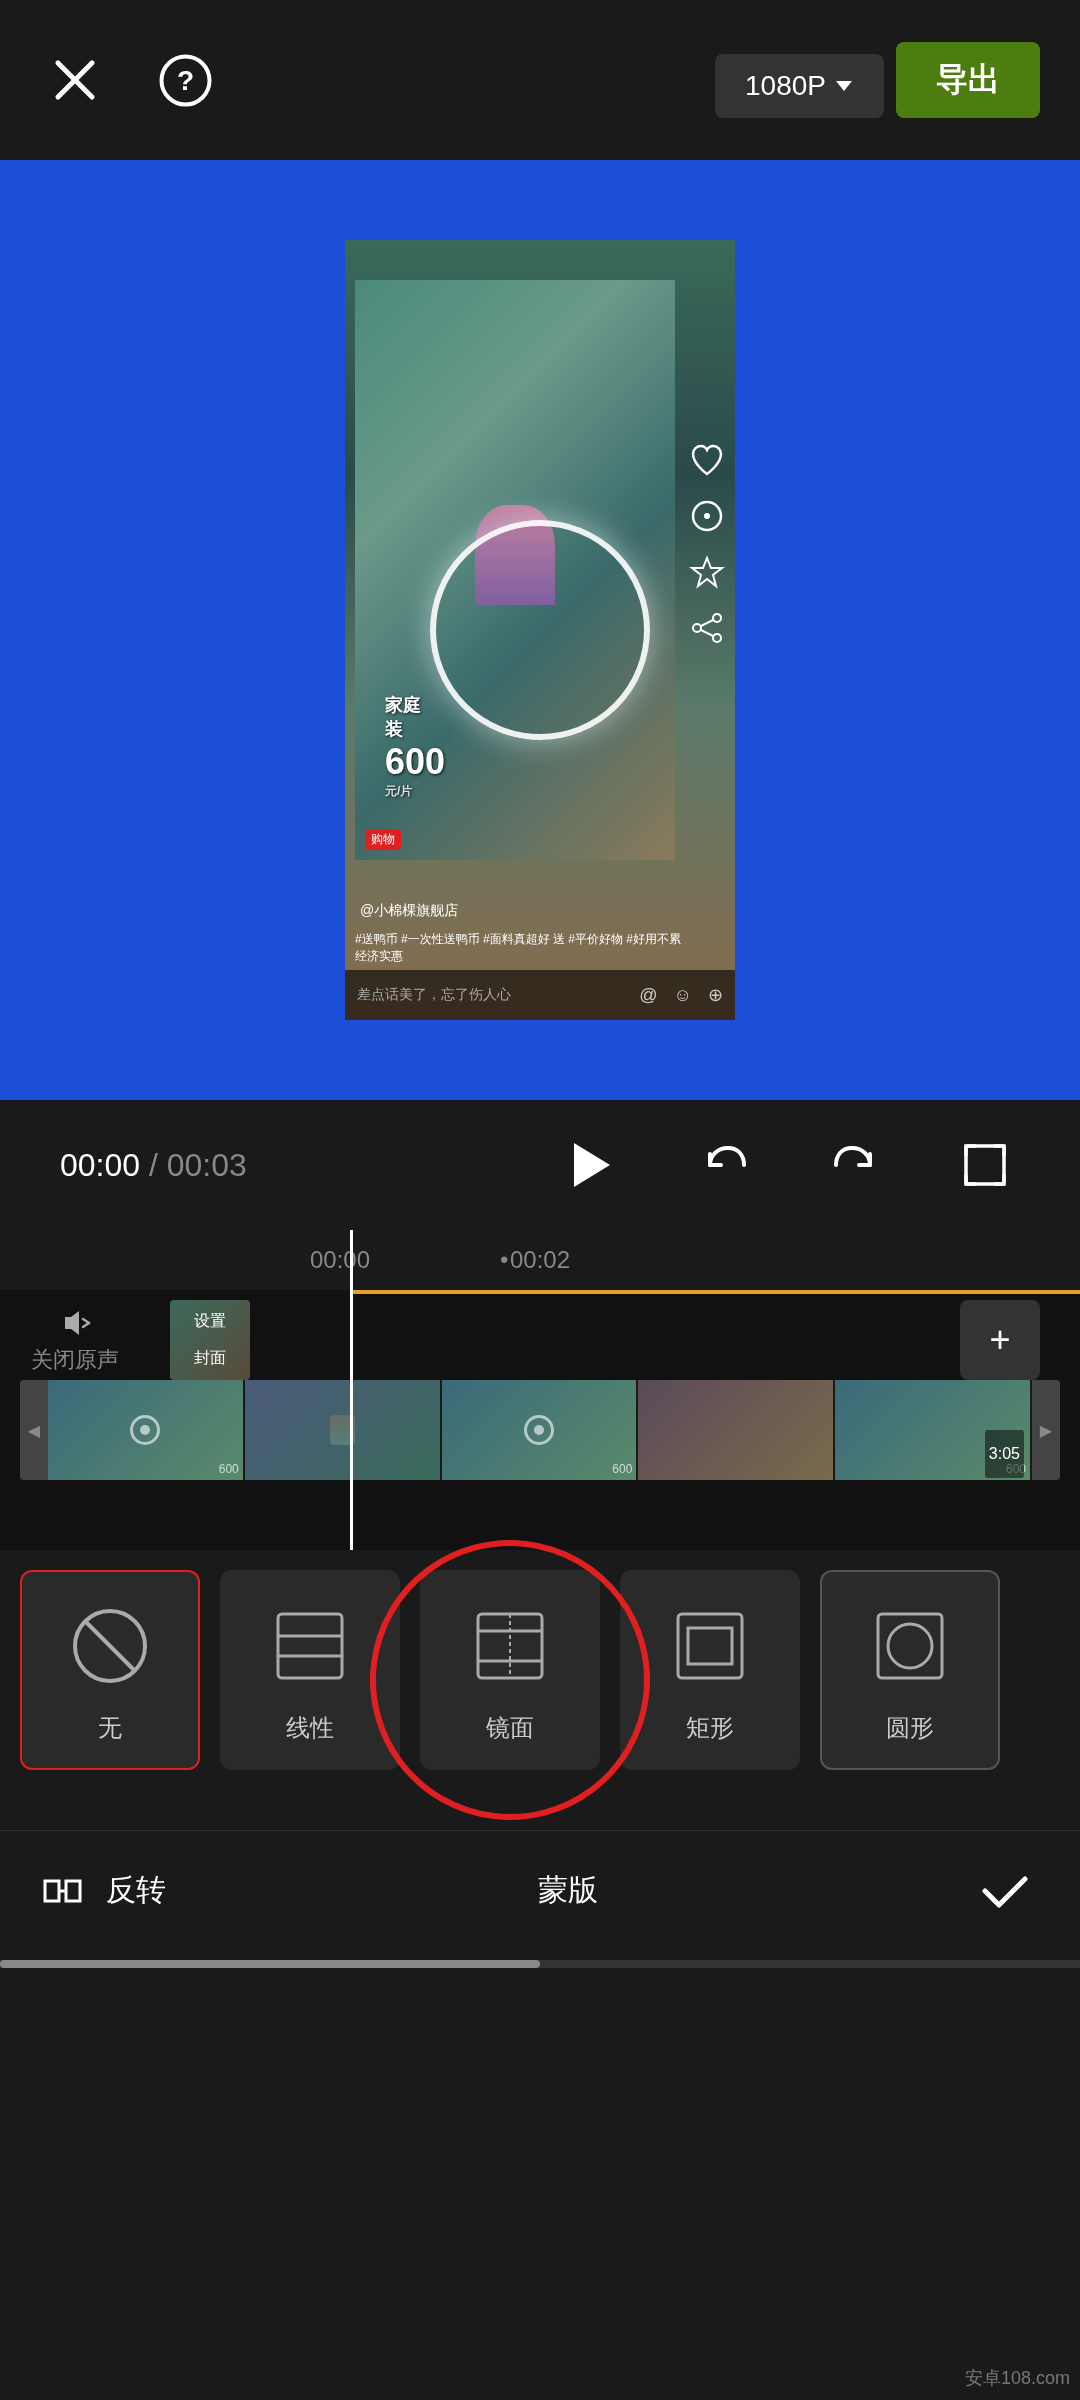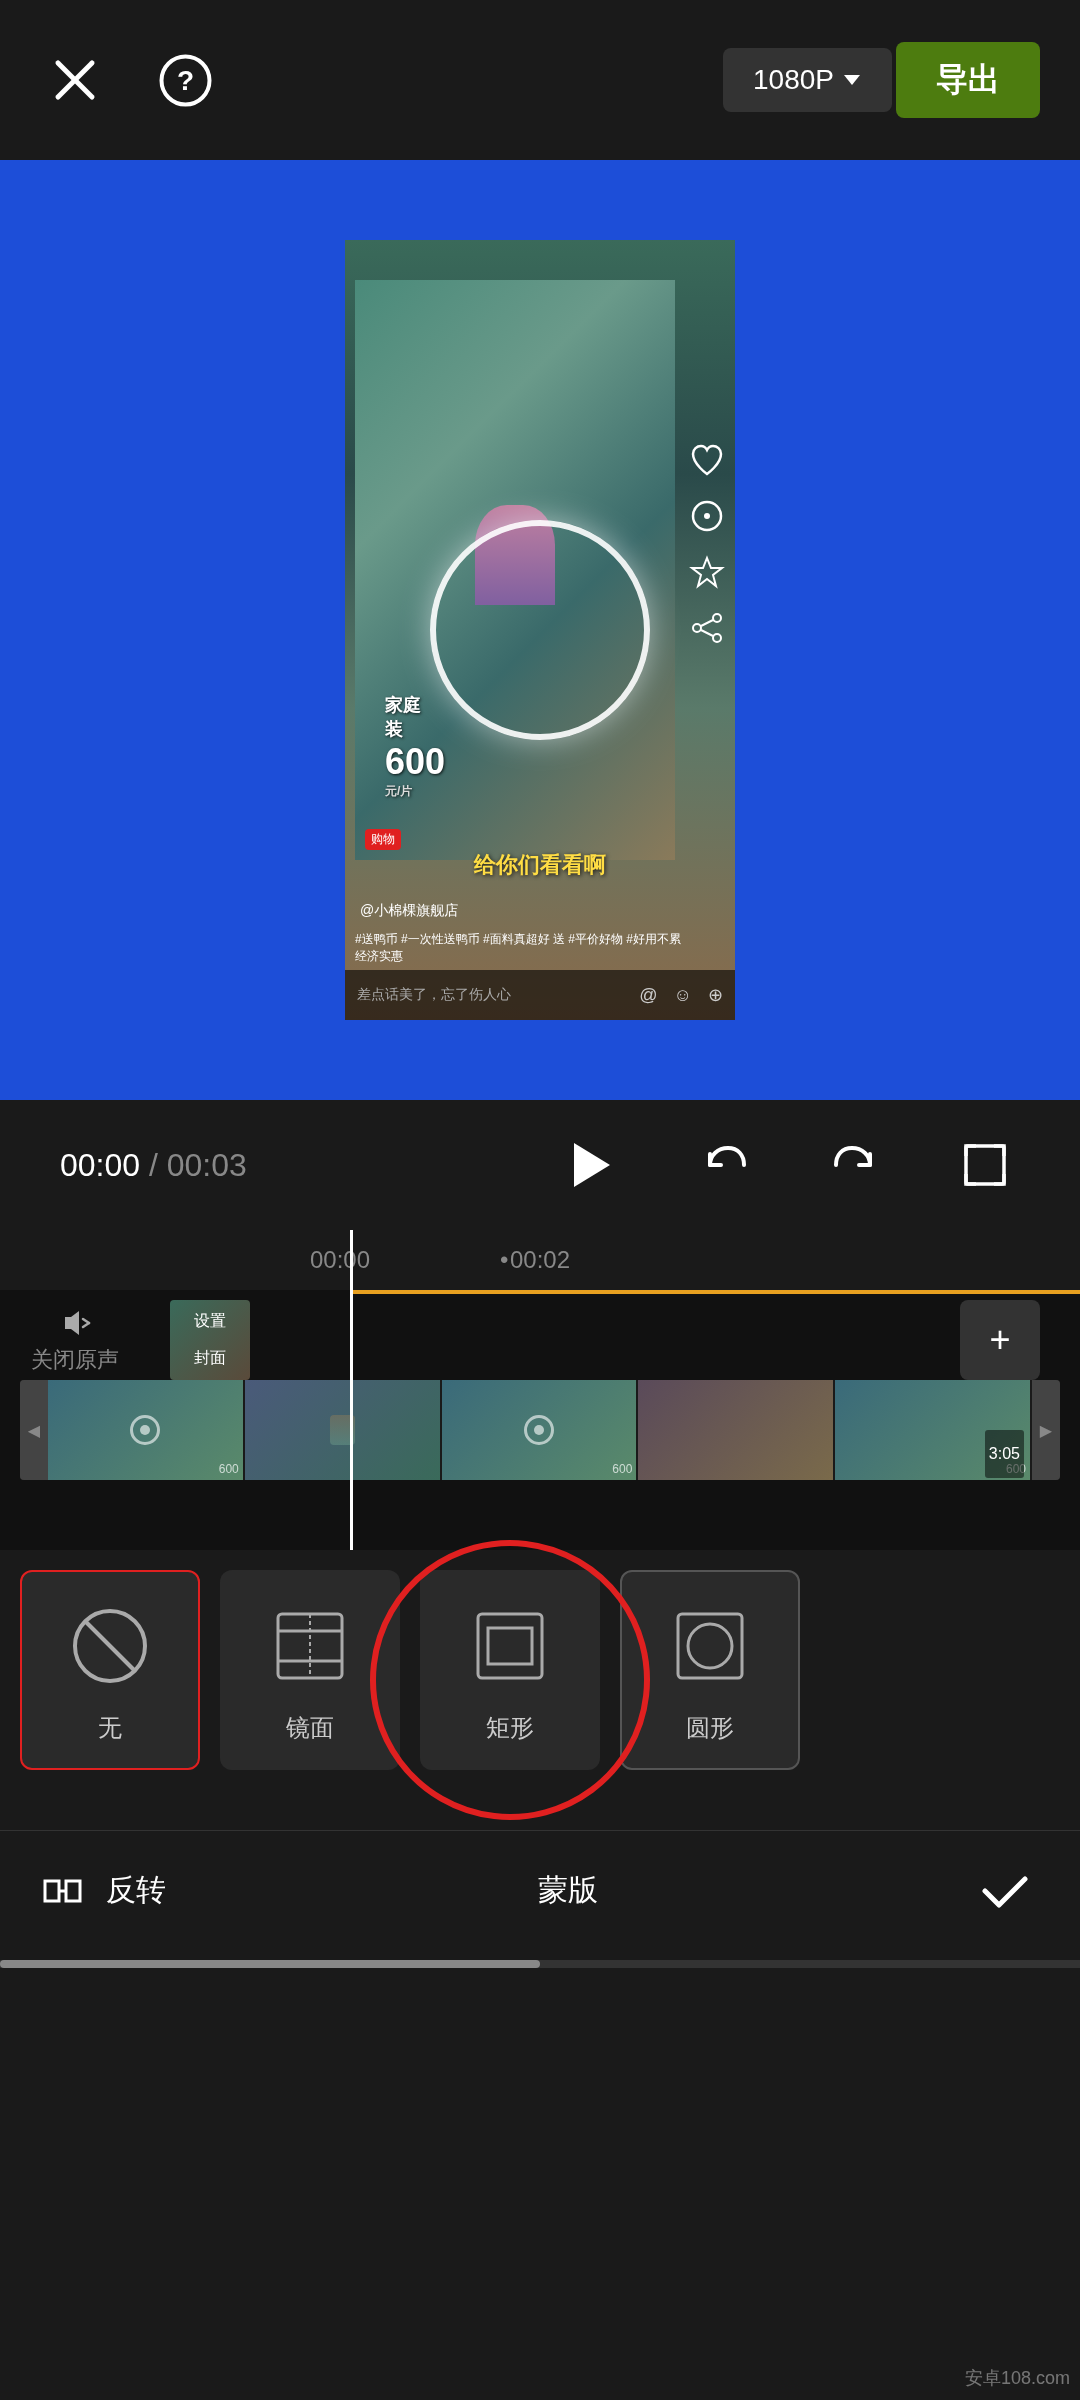--- a/index.html
+++ b/index.html
@@ -464,21 +464,21 @@
         <line x1="42" y1="8" x2="8" y2="42" stroke="#fff" stroke-width="5" stroke-linecap="round"></line>
       </svg>
     </div>
     <div class="icon-btn">
       <svg width="55" height="55" viewBox="0 0 55 55">
         <circle cx="27.5" cy="27.5" r="24" stroke="#fff" stroke-width="4" fill="none"></circle>
         <text x="27.5" y="37" text-anchor="middle" fill="#fff" font-size="28" font-weight="bold">?</text>
       </svg>
     </div>
   </div>
-  <div style="display:flex; gap:4px; align-items:center;">
+  <div style="display:flex; gap:12px; align-items:flex-end;">
     <button class="resolution-btn">
       <span>1080P</span>
       <svg width="20" height="20" viewBox="0 0 20 20">
           <polygon points="2,5 18,5 10,15" fill="#fff"></polygon>
         </svg>
     </button>
     <button class="export-btn">
       <span>导出</span>
     </button>
   </div>
@@ -543,23 +543,20 @@
           <svg width="32" height="32" viewBox="0 0 32 32">
               <circle cx="26" cy="6" r="4" fill="none" stroke="#fff" stroke-width="2"></circle>
               <circle cx="26" cy="26" r="4" fill="none" stroke="#fff" stroke-width="2"></circle>
               <circle cx="6" cy="16" r="4" fill="none" stroke="#fff" stroke-width="2"></circle>
               <line x1="10" y1="14" x2="22" y2="8" stroke="#fff" stroke-width="2"></line>
               <line x1="10" y1="18" x2="22" y2="24" stroke="#fff" stroke-width="2"></line>
             </svg>
         </div>
       </div>
 
-      <div class="video-text-overlay">
-        <span style="font-size:22px;">给你们看看啊</span>
-      </div>
 
       <div style="position:absolute; bottom:100px; left:15px; color:#fff; font-size:14px;">
         <span>@小棉棵旗舰店</span>
       </div>
 
       <div style="position:absolute; bottom:55px; left:10px; right:50px; color:#fff; font-size:12px; line-height:1.4;">
         <span>#送鸭币 #一次性送鸭币 #面料真超好
 送 #平价好物 #好用不累经济实惠</span>
       </div>
 
@@ -687,20 +684,30 @@
     <div class="effect-item active">
       <div class="effect-icon-area">
         <svg width="80" height="80" viewBox="0 0 80 80">
           <circle cx="40" cy="40" r="35" fill="none" stroke="#aaa" stroke-width="4"></circle>
           <line x1="15" y1="15" x2="65" y2="65" stroke="#aaa" stroke-width="4"></line>
         </svg>
       </div>
       <span class="effect-label">无</span>
     </div>
 
+    <div class="effect-item">
+      <div class="effect-icon-area">
+        <svg width="80" height="80" viewBox="0 0 80 80">
+          <rect x="8" y="8" width="64" height="64" rx="4" fill="none" stroke="#aaa" stroke-width="3"></rect>
+          <line x1="8" y1="30" x2="72" y2="30" stroke="#aaa" stroke-width="3"></line>
+          <line x1="8" y1="50" x2="72" y2="50" stroke="#aaa" stroke-width="3"></line>
+        </svg>
+      </div>
+      <span class="effect-label">线性</span>
+    </div>
 
     <div class="effect-item">
       <div class="effect-icon-area">
         <svg width="80" height="80" viewBox="0 0 80 80">
           <rect x="8" y="8" width="64" height="64" rx="4" fill="none" stroke="#aaa" stroke-width="3"></rect>
           <line x1="40" y1="8" x2="40" y2="72" stroke="#aaa" stroke-width="2" stroke-dasharray="4,3"></line>
           <line x1="8" y1="25" x2="72" y2="25" stroke="#aaa" stroke-width="3"></line>
           <line x1="8" y1="55" x2="72" y2="55" stroke="#aaa" stroke-width="3"></line>
         </svg>
       </div>

